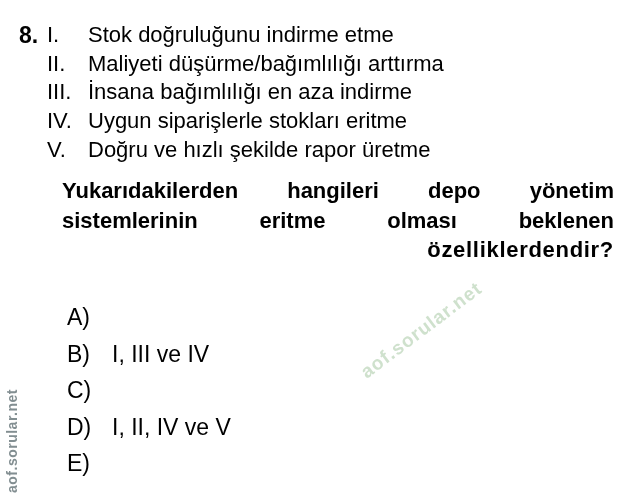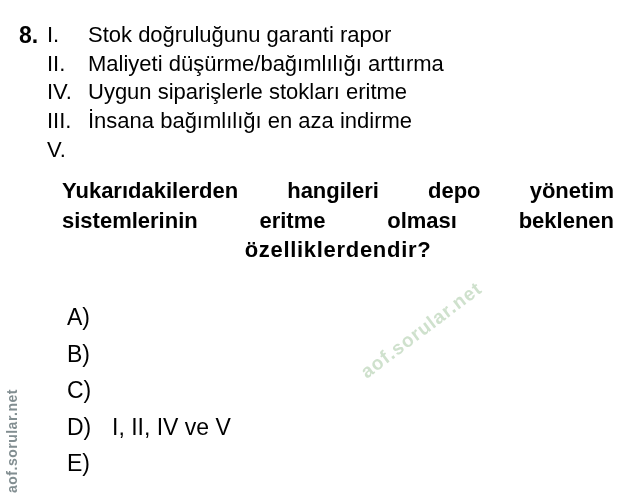--- a/index.html
+++ b/index.html
@@ -47,21 +47,21 @@
     font-size: 22px;
     font-weight: bold;
     line-height: 29.5px;
     z-index: 2;
   }
   .stem-line.just {
     text-align: justify;
     text-align-last: justify;
   }
   .stem-line.last {
-    text-align: center;
+    text-align: right;
     letter-spacing: 0.7px;
   }
 
   
   .options {
     position: absolute;
     left: 67px; top: 306px;
     z-index: 2;
   }
   .opt {
@@ -105,51 +105,53 @@
 </head>
 <body>
 
 <div class="page">
 
   <div class="qnum">8.</div>
 
   <div class="statements">
     <div class="stmt">
       <span class="rn">I.</span>
-      <span class="st">Stok doğruluğunu garanti rapor</span>
+      <span class="st">Stok doğruluğunu indirme etme</span>
     </div>
     <div class="stmt">
       <span class="rn">II.</span>
       <span class="st">Maliyeti düşürme/bağımlılığı arttırma</span>
     </div>
     <div class="stmt">
+      <span class="rn">III.</span>
+      <span class="st">İnsana bağımlılığı en aza indirme</span>
+    </div>
+    <div class="stmt">
       <span class="rn">IV.</span>
       <span class="st">Uygun siparişlerle stokları eritme</span>
     </div>
     <div class="stmt">
-      <span class="rn">III.</span>
-      <span class="st">İnsana bağımlılığı en aza indirme</span>
-    </div>
-    <div class="stmt">
       <span class="rn">V.</span>
+      <span class="st">Doğru ve hızlı şekilde rapor üretme</span>
     </div>
   </div>
 
   <div class="stem">
     <div class="stem-line just">Yukarıdakilerden hangileri depo yönetim</div>
     <div class="stem-line just">sistemlerinin eritme olması beklenen</div>
     <div class="stem-line last">özelliklerdendir?</div>
   </div>
 
   <div class="options">
     <div class="opt">
       <span class="ol">A)</span>
     </div>
     <div class="opt">
       <span class="ol">B)</span>
+      <span class="ot">I, III ve IV</span>
     </div>
     <div class="opt">
       <span class="ol">C)</span>
     </div>
     <div class="opt">
       <span class="ol">D)</span>
       <span class="ot">I, II, IV ve V</span>
     </div>
     <div class="opt">
       <span class="ol">E)</span>

